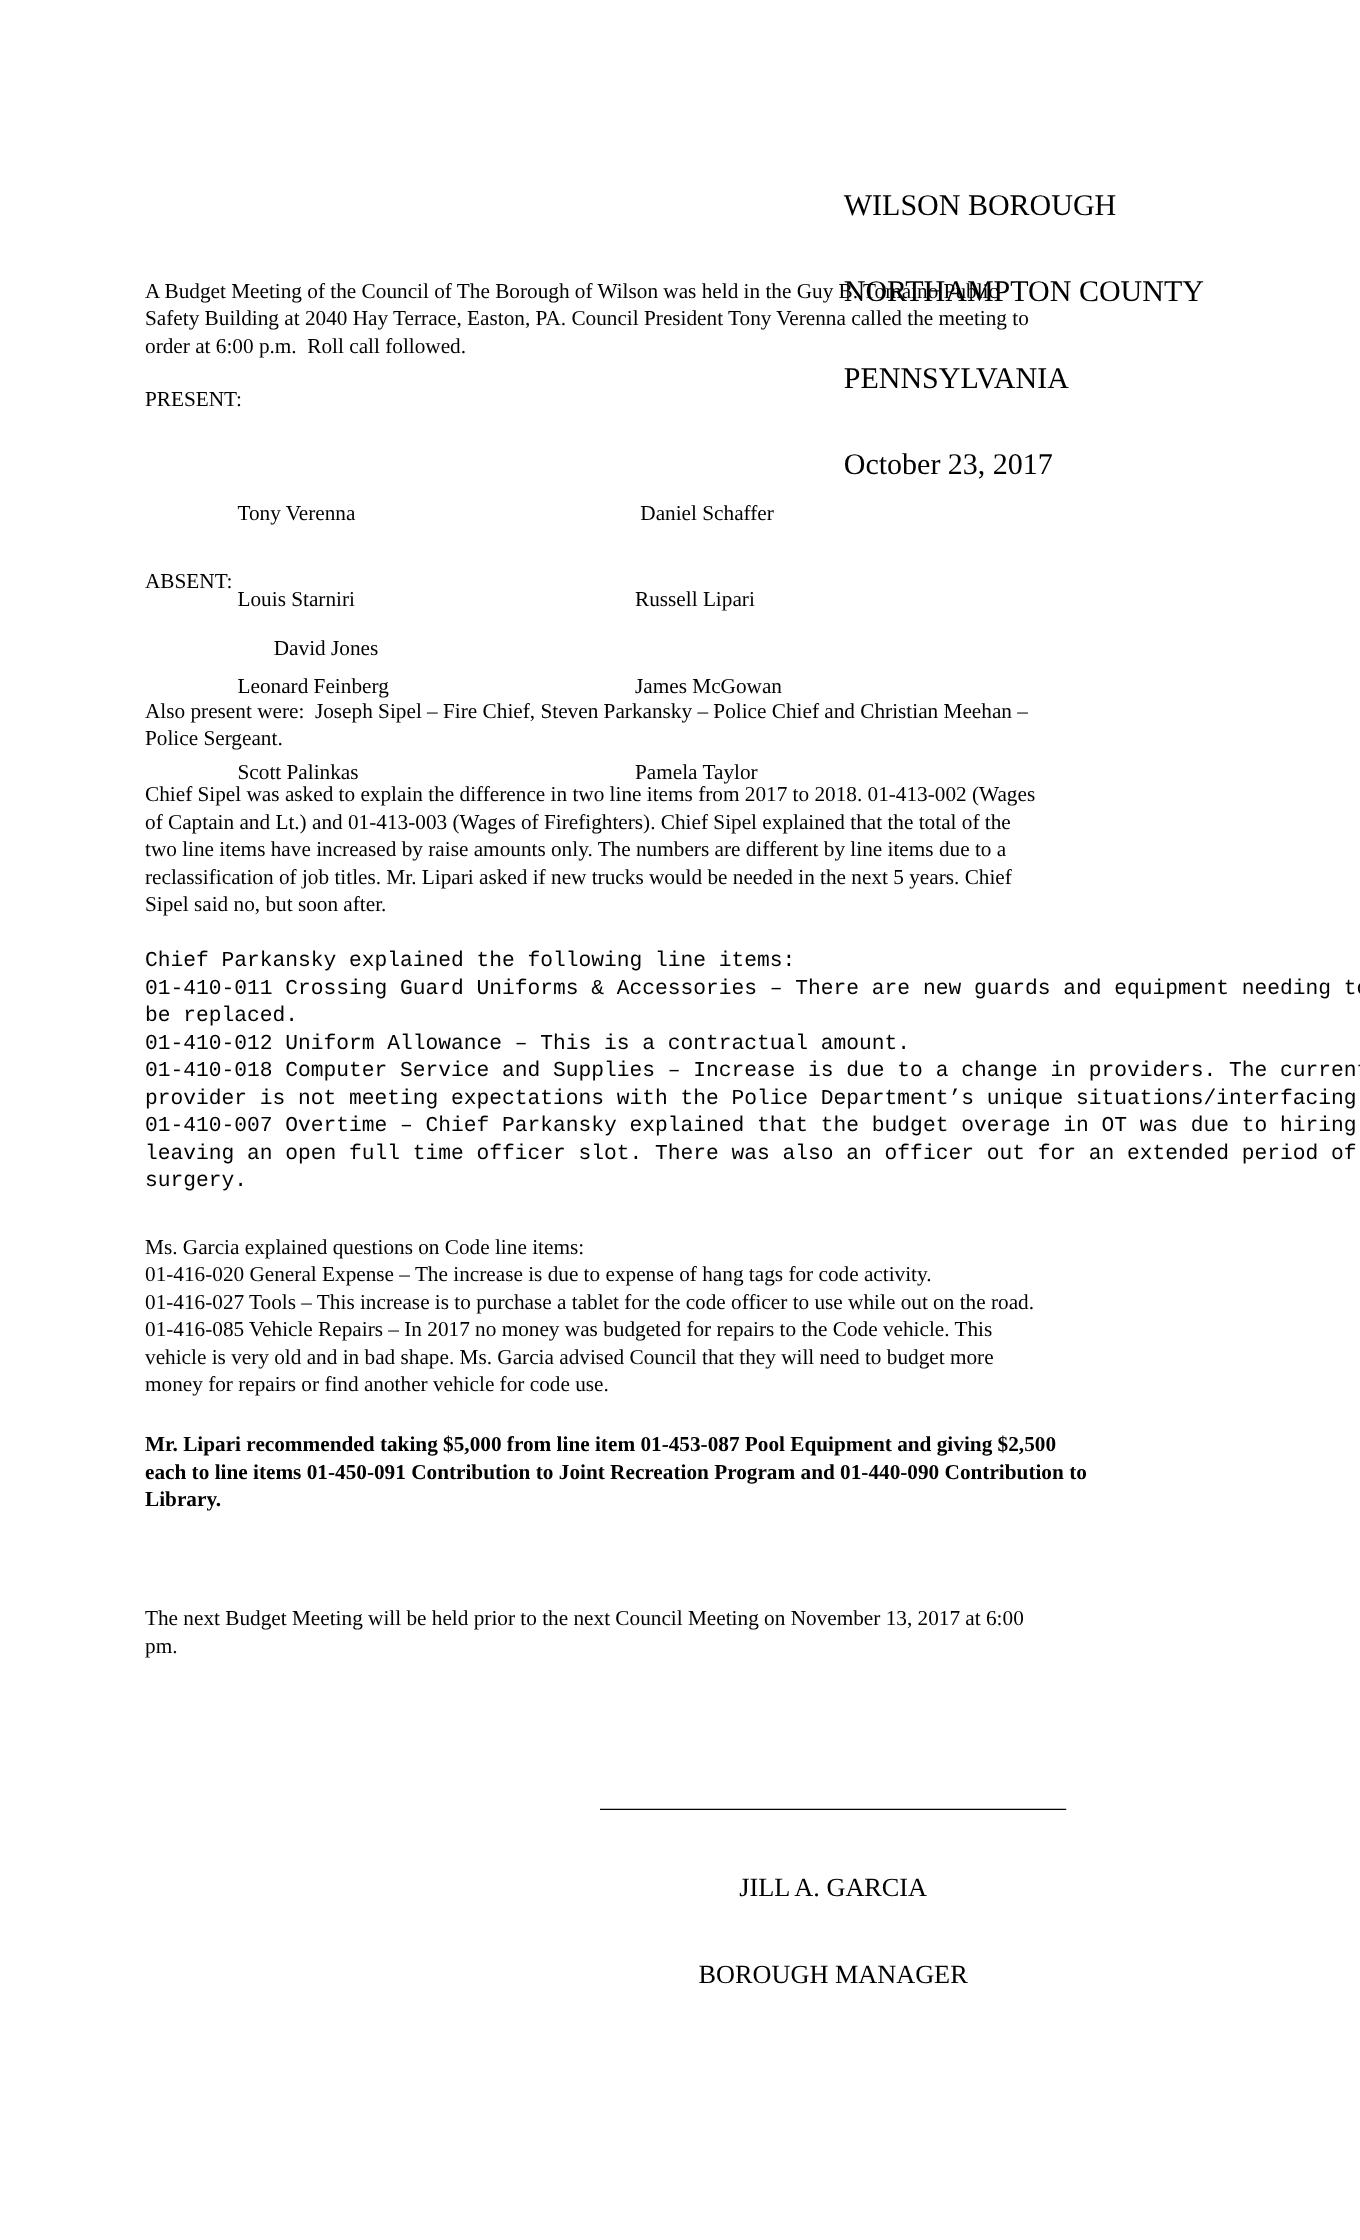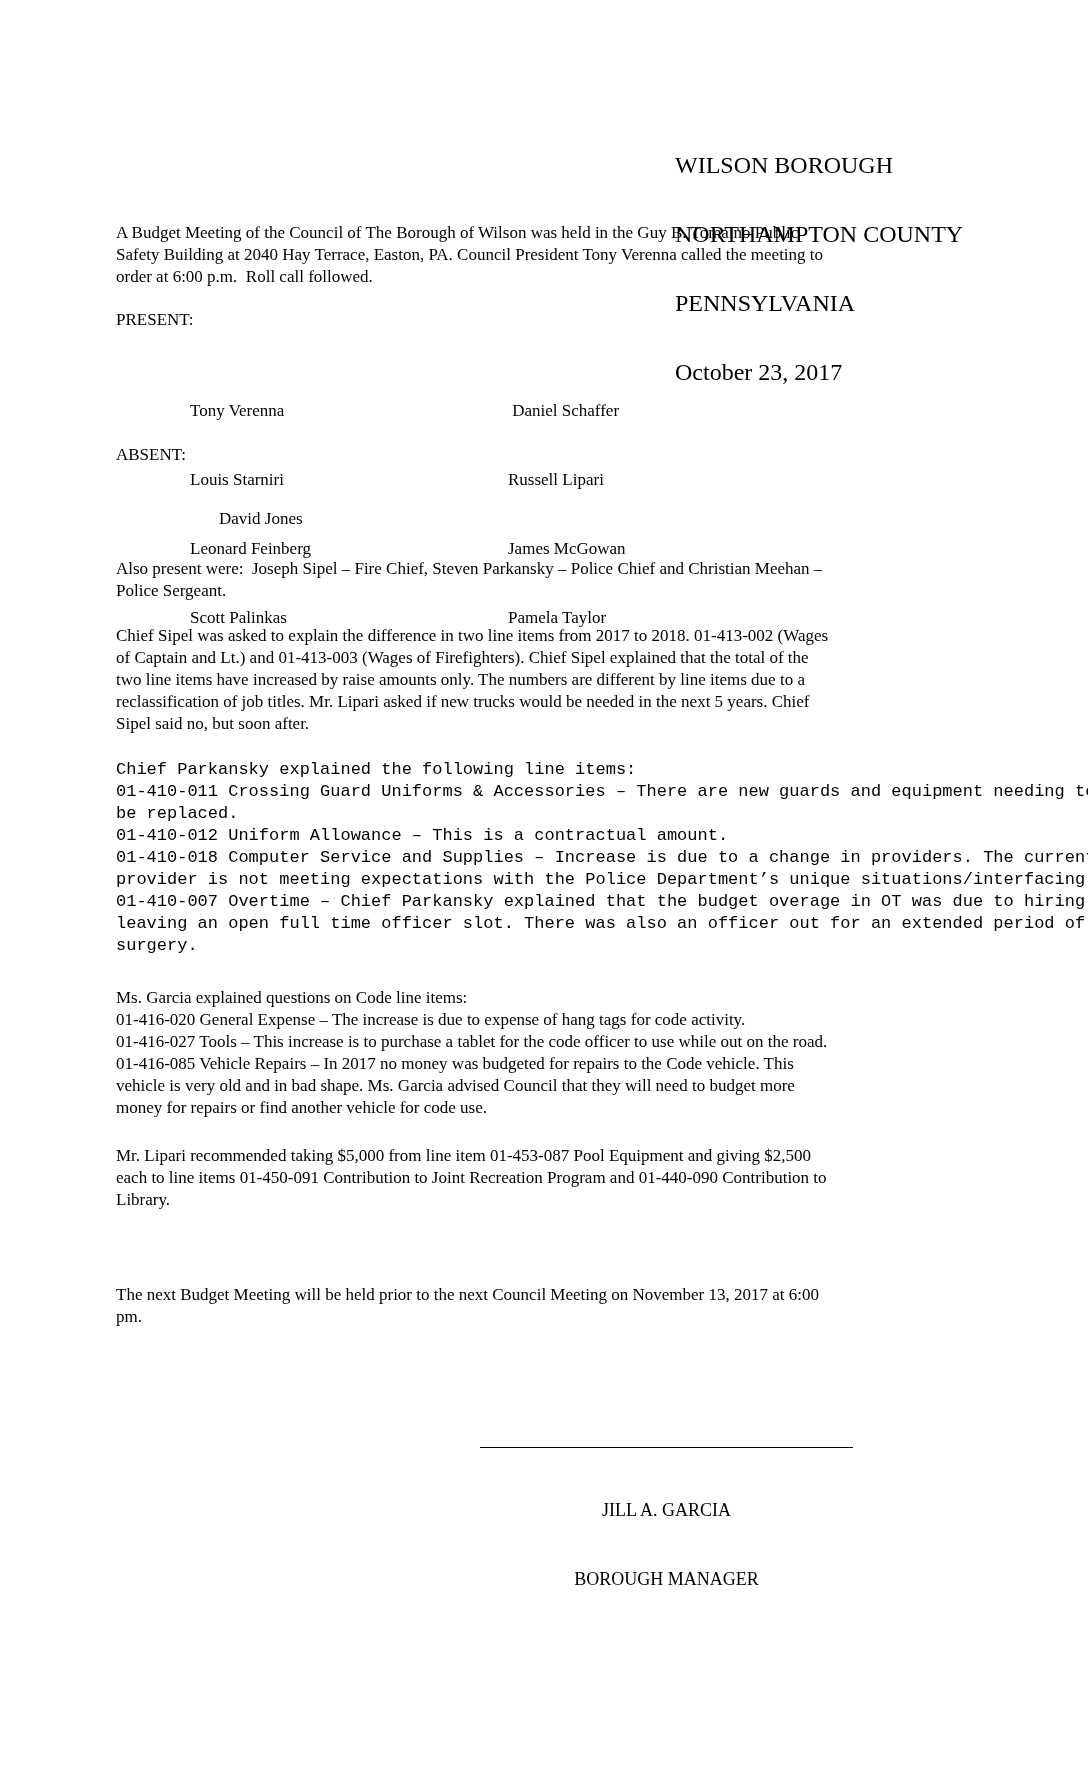--- a/index.html
+++ b/index.html
@@ -41,21 +41,21 @@
   .roster-col .roster-row {
     white-space: pre;
   }
   .signature-block {
     position: absolute;
     left: 480px;
     top: 1447px;
     width: 373px;
     border-top: 1px solid #000000;
     text-align: center;
-    font-size: 18px;
+    font-size: 21px;
     line-height: 23px;
     padding-top: 5px;
     white-space: pre;
   }
 </style>
 </head>
 <body>
 
 <div class="page">
 
@@ -79,21 +79,21 @@
     <div class="roster-row">Pamela Taylor</div>
   </div>
 
   <div class="abs roster-col" style="left:190px;">
     <div class="roster-row">Tony Verenna</div>
     <div class="roster-row">Louis Starniri</div>
     <div class="roster-row">Leonard Feinberg</div>
     <div class="roster-row">Scott Palinkas</div>
   </div>
 
-  <div class="abs heading" style="top:444px;">ABSENT:</div>
+  <div class="abs heading" style="top:454px;">ABSENT:</div>
 
   <div class="abs para" style="left:190px; top:508px;margin-left:29px;">David Jones</div>
 
   <div class="abs para" style="left:116px; top:558px;">Also present were:  Joseph Sipel – Fire Chief, Steven Parkansky – Police Chief and Christian Meehan –
 Police Sergeant.</div>
 
   <div class="abs para" style="left:116px; top:625px;">Chief Sipel was asked to explain the difference in two line items from 2017 to 2018. 01-413-002 (Wages
 of Captain and Lt.) and 01-413-003 (Wages of Firefighters). Chief Sipel explained that the total of the
 two line items have increased by raise amounts only. The numbers are different by line items due to a
 reclassification of job titles. Mr. Lipari asked if new trucks would be needed in the next 5 years. Chief
@@ -109,21 +109,21 @@
 leaving an open full time officer slot. There was also an officer out for an extended period of time after
 surgery.</div>
 
   <div class="abs para" style="left:116px; top:987px;">Ms. Garcia explained questions on Code line items:
 01-416-020 General Expense – The increase is due to expense of hang tags for code activity.
 01-416-027 Tools – This increase is to purchase a tablet for the code officer to use while out on the road.
 01-416-085 Vehicle Repairs – In 2017 no money was budgeted for repairs to the Code vehicle. This
 vehicle is very old and in bad shape. Ms. Garcia advised Council that they will need to budget more
 money for repairs or find another vehicle for code use.</div>
 
-  <div class="abs para" style="left:116px; top:1145px;">Mr. Lipari recommended taking $5,000 from line item 01-453-087 Pool Equipment and giving $2,500
+  <div class="abs para" style="left:116px; top:1145px;font-weight:bold;">Mr. Lipari recommended taking $5,000 from line item 01-453-087 Pool Equipment and giving $2,500
 each to line items 01-450-091 Contribution to Joint Recreation Program and 01-440-090 Contribution to
 Library.</div>
 
 
   <div class="abs para" style="left:116px; top:1284px;">The next Budget Meeting will be held prior to the next Council Meeting on November 13, 2017 at 6:00
 pm.</div>
 
   <div class="signature-block">
     <div>JILL A. GARCIA</div>
     <div>BOROUGH MANAGER</div>

